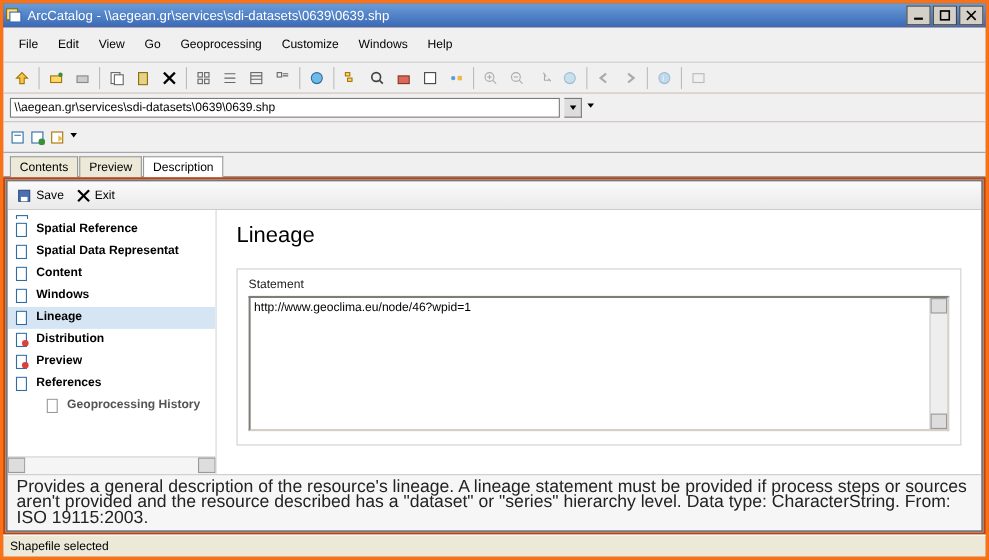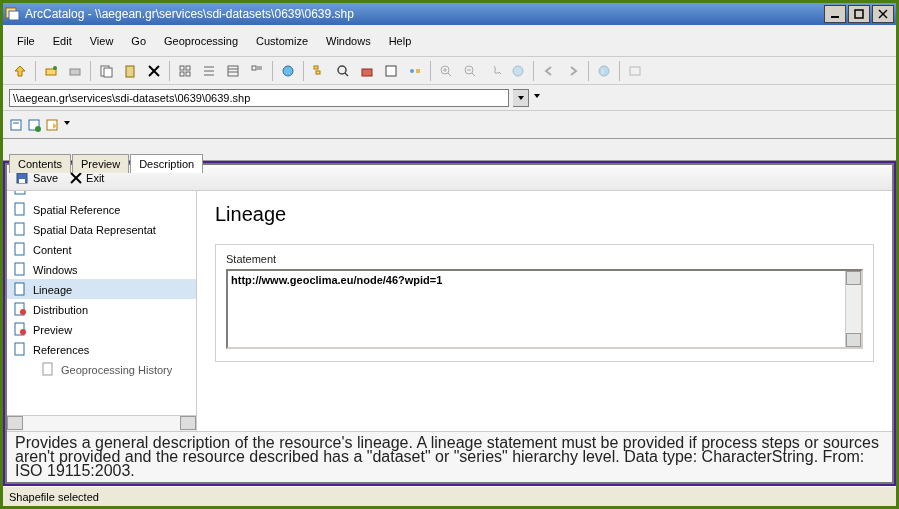--- a/index.html
+++ b/index.html
@@ -1,52 +1,52 @@
 <!DOCTYPE html>
 <html><head>
 <meta charset="utf-8">
 <style>
 * { margin: 0; padding: 0; box-sizing: border-box; font-family: Tahoma, Geneva, sans-serif; }
 body { width: 899px; height: 509px; background: #fff; font-size: 11px; overflow: hidden; }
-.window { border: 3px solid #4d7c0f; height: 100%; display: flex; flex-direction: column; background: #4c1d95; }
+.window { border: 3px solid #f97316; height: 100%; display: flex; flex-direction: column; background: #c2410c; }
 .titlebar { background: linear-gradient(to bottom, #6b9dd8, #3968b5); color: #fff; height: 22px; display: flex; align-items: center; padding: 0 2px; font-size: 12px; }
 .titlebar .icon { width: 16px; height: 16px; margin-right: 4px; display: inline-flex; }
 .titlebar .title { flex: 1; }
 .titlebar .winbtn { width: 22px; height: 18px; background: #d4d0c8; border: 1px solid #404040; margin-left: 2px; display: flex; align-items: center; justify-content: center; color: #000; font-weight: bold; font-size: 12px; cursor: pointer; }
 .menubar { background: #f0f0f0; border-bottom: 1px solid #ccc; height: 32px; display: flex; align-items: center; padding: 0 6px; gap: 2px; }
 .menubar .menuitem { padding: 2px 8px; cursor: pointer; }
 .toolbar { background: #f0f0f0; border-bottom: 1px solid #ccc; height: 28px; display: flex; align-items: center; padding: 0 6px; gap: 2px; }
 .toolbar .tbtn { width: 22px; height: 22px; display: flex; align-items: center; justify-content: center; border: 1px solid transparent; cursor: pointer; }
 .toolbar .sep { width: 1px; height: 20px; background: #bbb; margin: 0 2px; }
 .addrbar { background: #f0f0f0; border-bottom: 1px solid #ccc; height: 26px; display: flex; align-items: center; padding: 0 6px; gap: 4px; }
 .addrbar input { flex: 0 0 500px; height: 18px; border: 1px solid #7a7a7a; padding: 0 3px; font-size: 11px; background: #fff; }
 .addrbar .dropbtn { width: 16px; height: 18px; background: #ddd; border: 1px solid #7a7a7a; border-left: none; display: flex; align-items: center; justify-content: center; cursor: pointer; }
 .toolbar2 { background: #f0f0f0; border-bottom: 1px solid #999; height: 28px; display: flex; align-items: center; padding: 0 6px; gap: 4px; }
 .tabs { background: #f0f0f0; border-bottom: 1px solid #999; height: 22px; display: flex; align-items: flex-end; padding: 0 6px; }
-.tab { padding: 3px 8px; background: #ece9d8; border: 1px solid #999; border-bottom: none; margin-right: 1px; cursor: pointer; position: relative; top: 13px; }
+.tab { padding: 3px 8px; background: #ece9d8; border: 1px solid #999; border-bottom: none; margin-right: 1px; cursor: pointer; position: relative; top: 1px; }
 .tab.active { background: #fff; z-index: 2; }
 .content { flex: 1; display: flex; flex-direction: column; background: #fff; border: 2px solid #777; margin: 2px; overflow: hidden; }
 .subtoolbar { background: linear-gradient(to bottom, #fafafa, #eaeaea); height: 26px; display: flex; align-items: center; padding: 0 8px; gap: 12px; border-bottom: 1px solid #ccc; }
 .subtoolbar .sbtn { display: flex; align-items: center; gap: 4px; cursor: pointer; }
 .contentbody { flex: 1; display: flex; overflow: hidden; }
 .sidepanel { width: 190px; background: #fff; border-right: 1px solid #ccc; overflow: hidden; display: flex; flex-direction: column; }
 .sidelist { flex: 1; overflow: hidden; }
-.sideitem { display: flex; align-items: flex-end; gap: 6px; padding: 3px 6px; cursor: pointer; white-space: nowrap; }
+.sideitem { display: flex; align-items: flex-start; gap: 6px; padding: 3px 6px; cursor: pointer; white-space: nowrap; font-weight: bold; }
 .sideitem.selected { background: #d6e5f3; }
 .sideitem.muted { color: #555; margin-left: 28px; }
 .sideitem .sicon { width: 14px; height: 14px; flex-shrink: 0; display: inline-flex; }
 .sidescroll { height: 16px; background: #eee; border-top: 1px solid #ccc; display: flex; }
 .sidescroll .arrow { width: 16px; height: 14px; background: #ddd; border: 1px solid #999; cursor: pointer; }
 .sidescroll .track { flex: 1; background: #f5f5f5; }
 .mainpanel { flex: 1; padding: 12px 18px; overflow: auto; background: #fff; }
 .mainpanel h2 { font-size: 20px; font-weight: normal; margin-bottom: 18px; font-family: "Segoe UI", Tahoma, sans-serif; }
 .fieldbox { border: 1px solid #cfcfcf; padding: 8px 10px 12px; background: #fff; }
 .fieldbox label { font-size: 11px; color: #222; }
 .fieldbox .textarea-wrap { border: 2px inset #d4d0c8; margin-top: 4px; display: flex; }
-.fieldbox textarea { width: 100%; height: 76px; border: none; resize: none; font-size: 11px; padding: 3px; font-family: Tahoma, sans-serif; font-weight: bold; }
+.fieldbox textarea { width: 100%; height: 119px; border: none; resize: none; font-size: 11px; padding: 3px; font-family: Tahoma, sans-serif; }
 .fieldbox .vscroll { width: 16px; background: #eee; border-left: 1px solid #ccc; display: flex; flex-direction: column; }
 .fieldbox .vscroll .arrow { height: 14px; background: #ddd; border: 1px solid #999; cursor: pointer; }
 .fieldbox .vscroll .track { flex: 1; }
 .helptext { background: #f6f6f6; border-top: 1px solid #ccc; padding: 4px 8px; font-size: 16px; color: #222; line-height: 14px; min-height: 34px; }
 .statusbar { background: #ece9d8; border-top: 1px solid #fff; height: 20px; display: flex; align-items: center; padding: 0 6px; font-size: 11px; }
 svg { display: block; }
 </style>
 </head>
 <body>
 

